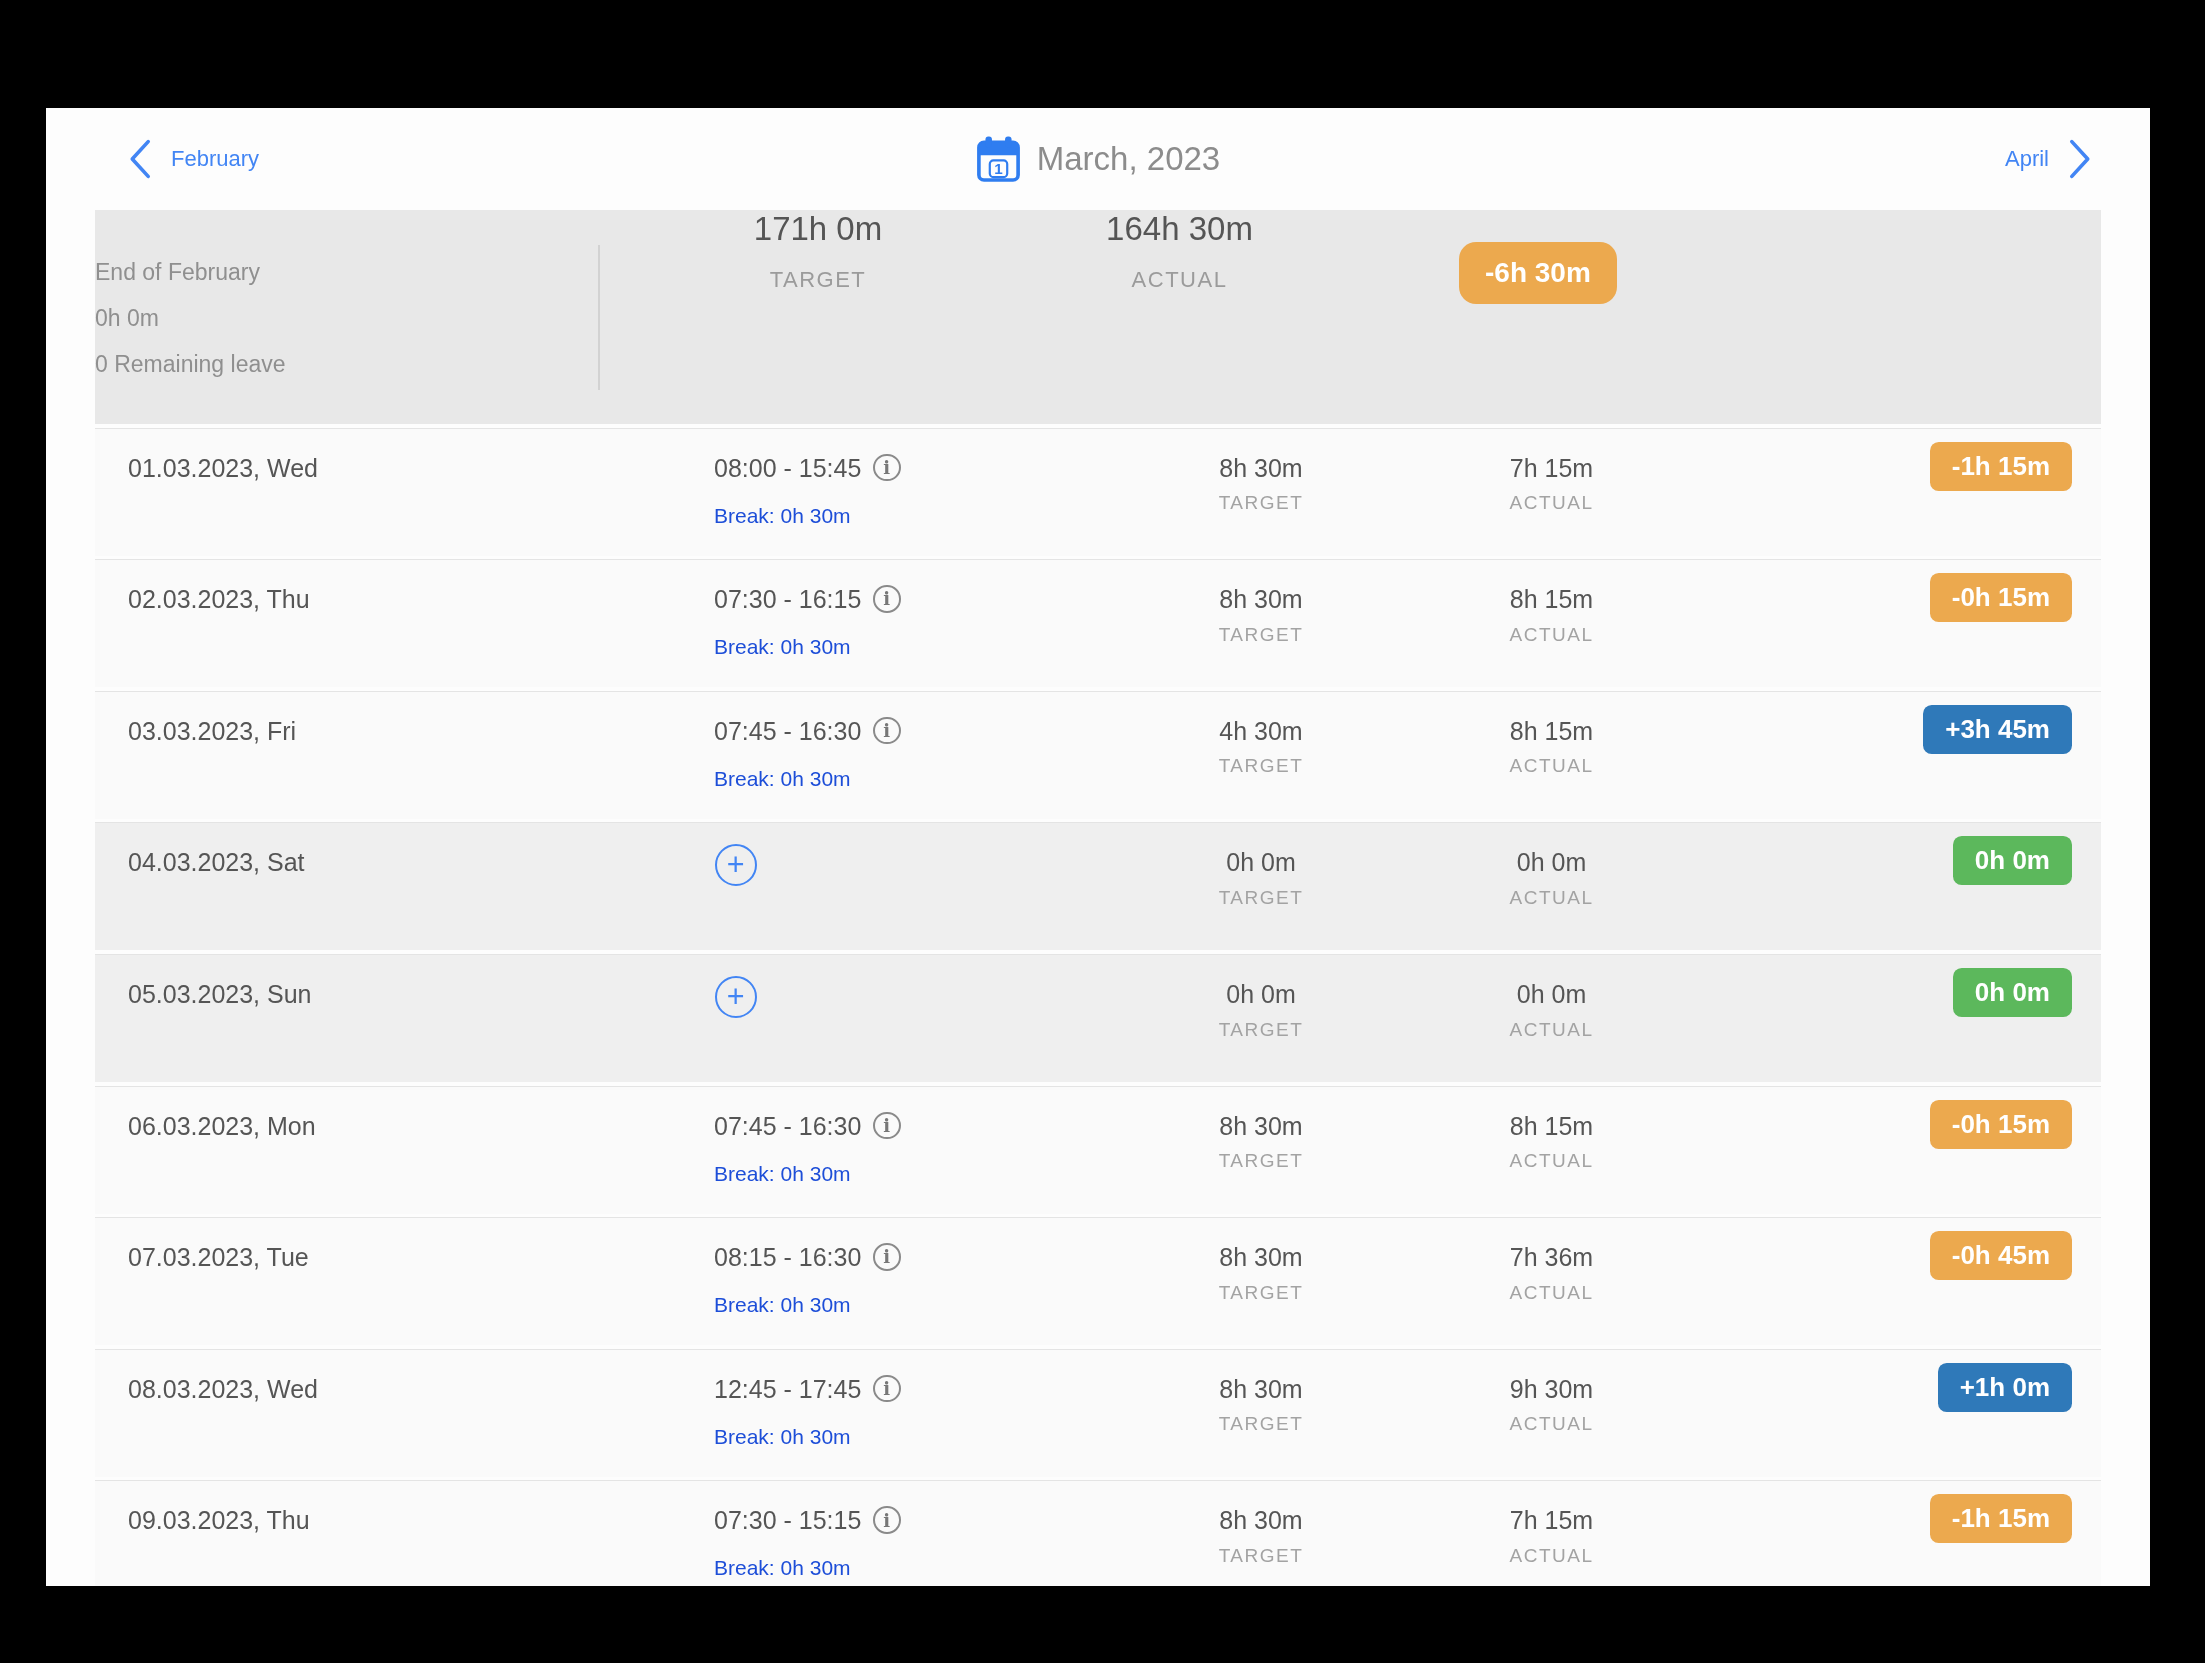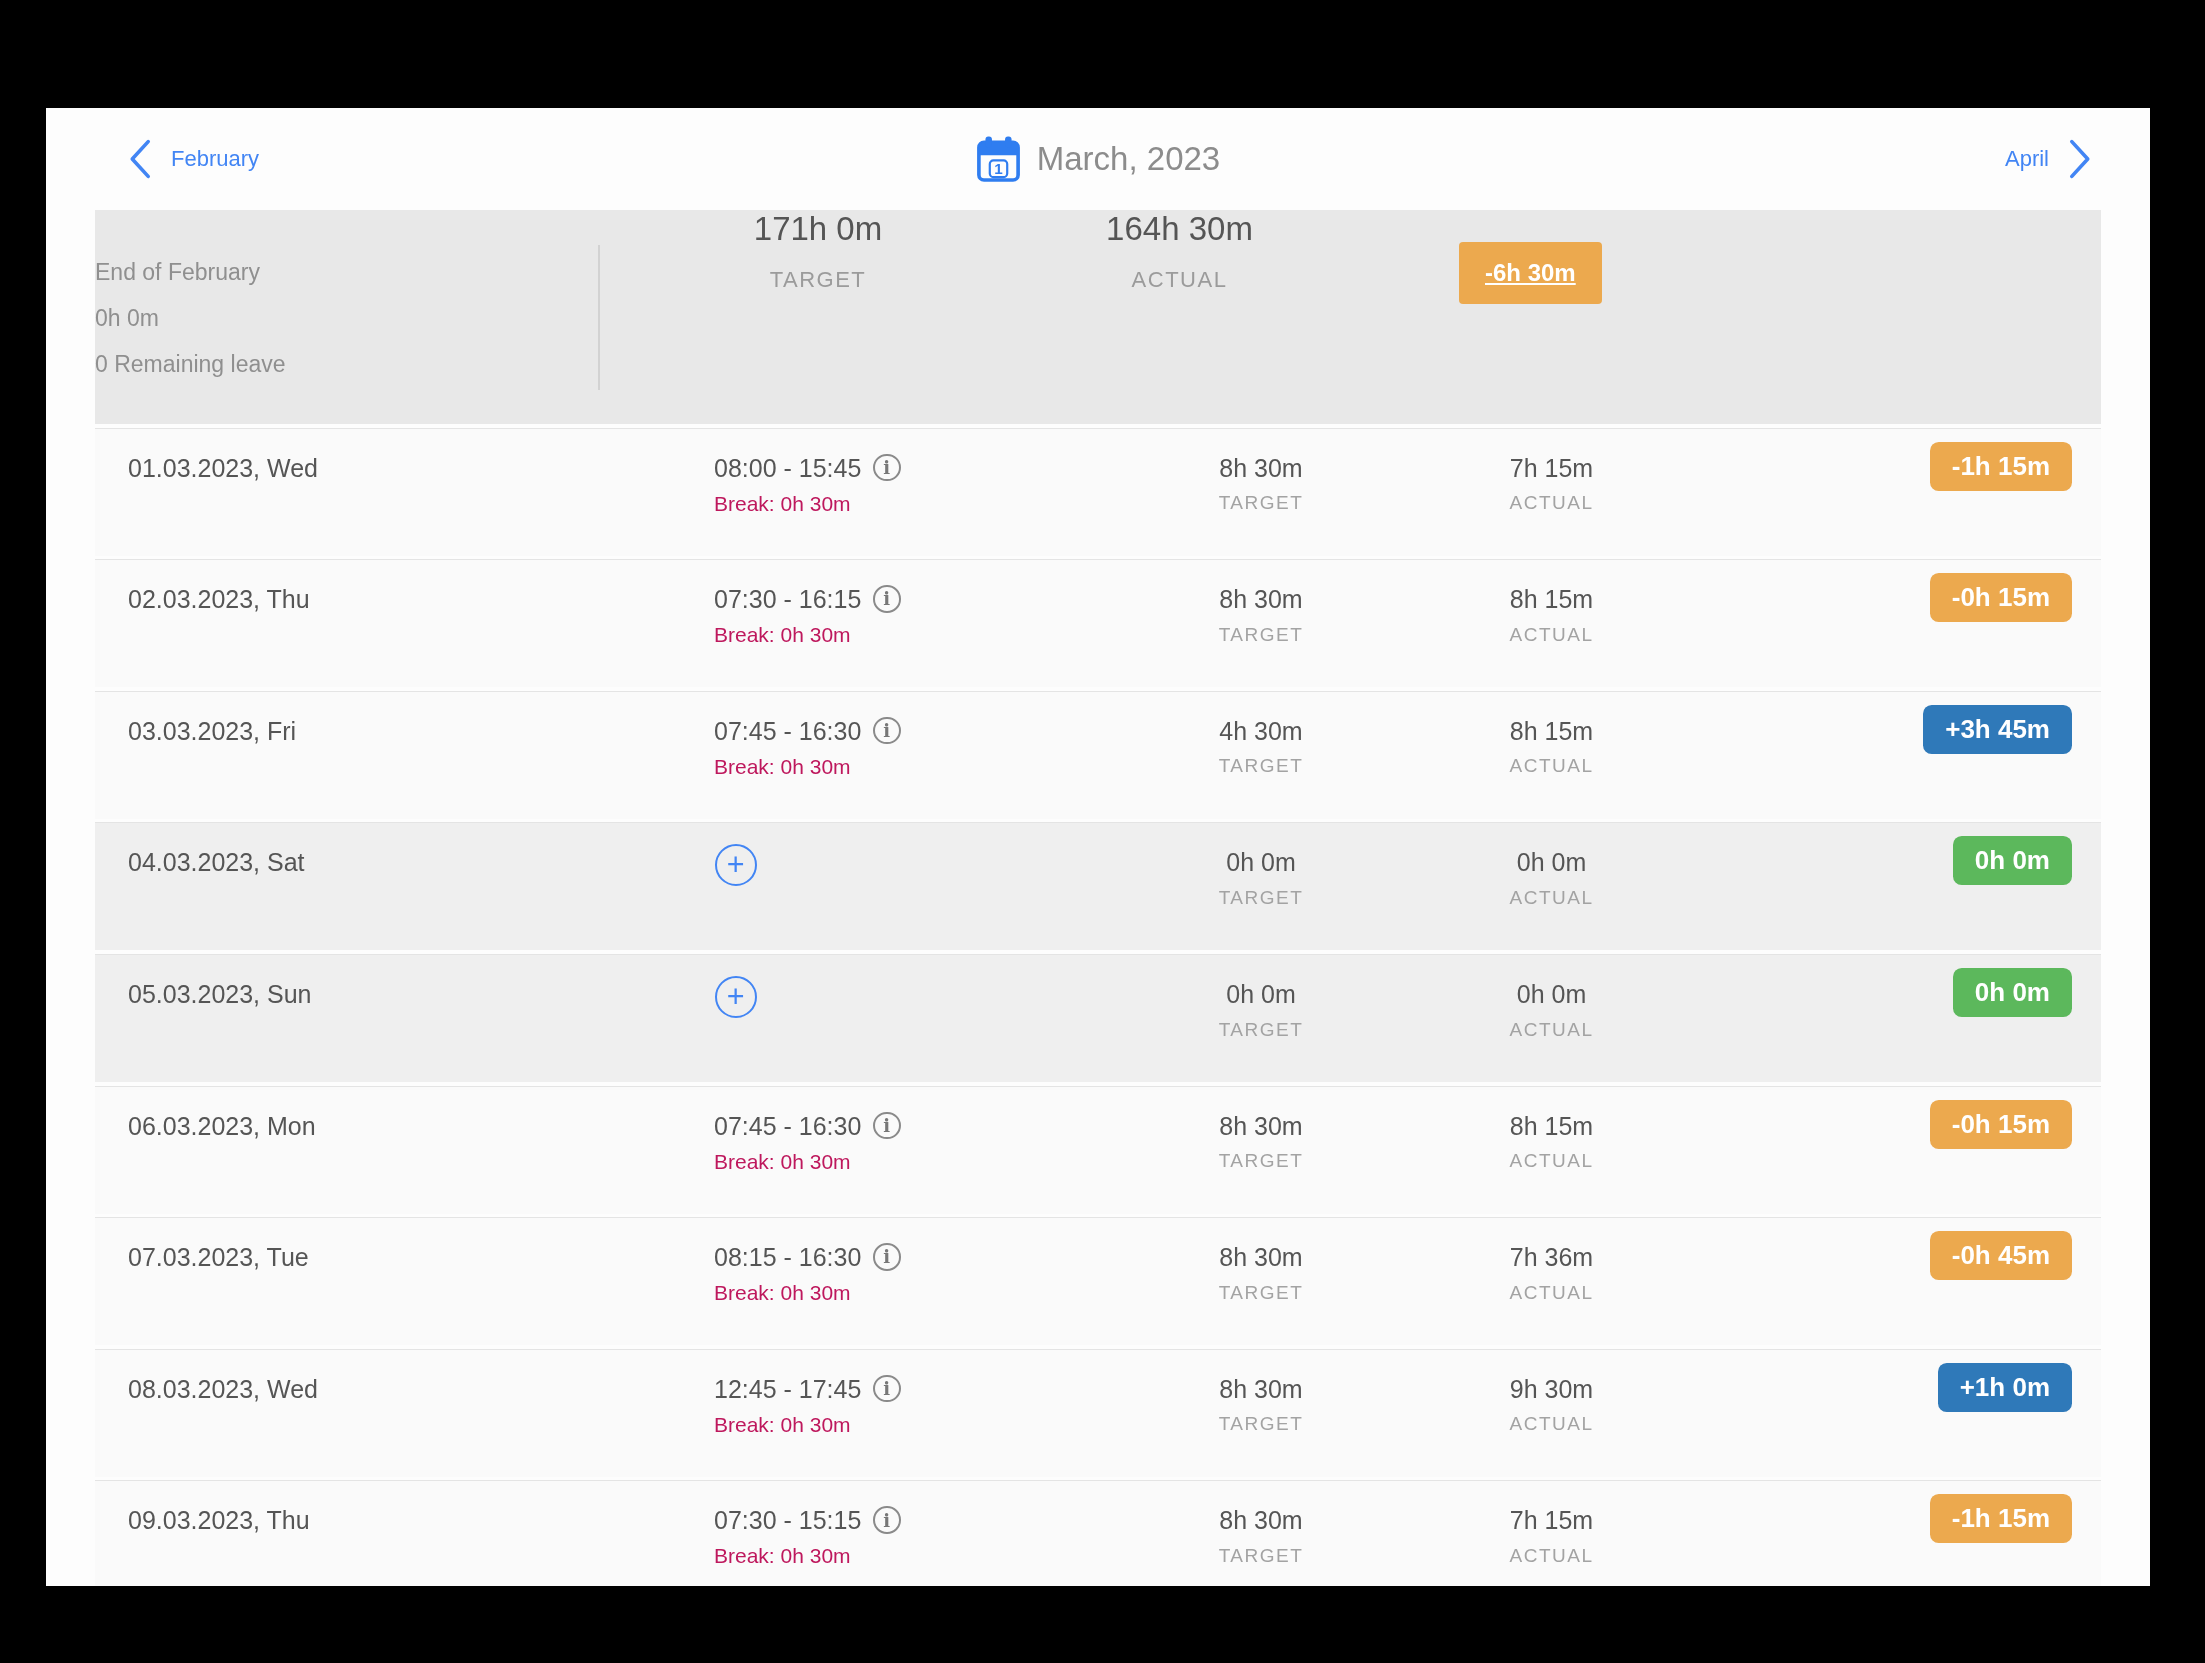--- a/index.html
+++ b/index.html
@@ -28,35 +28,35 @@
     margin:0 49px; height:214px; background:#E8E8E8; position:relative;
     display:grid; grid-template-columns:503px 440px 283px 1fr;
   }
   .sum-left { padding-top:39px; font-size:23px; color:#8F8F8F; line-height:46px; }
   .sum-divider { position:absolute; left:503px; top:35px; width:1.5px; height:145px; background:#D2D2D2; }
   .sum-col { text-align:center; }
   .sum-value { font-size:33px; color:#555; line-height:38px; }
   .sum-label { margin-top:19px; font-size:22px; color:#9B9B9B; letter-spacing:1.5px; line-height:25px; }
   .badge { display:inline-block; color:#fff; font-weight:bold; border-radius:8.7px; white-space:nowrap;margin-left:28px; }
   .badge.big { margin-left:138px; margin-top:32px; height:62px; line-height:62px;
-    padding:0 26px; font-size:24px; border-radius:4px;text-decoration:underline; }
+    padding:0 26px; font-size:28px; border-radius:17px; }
   .diff-under { background:#ECA94E; }
   .diff-over  { background:#2F79B9; }
   .diff-zero  { background:#5CB85C; }
   
   .rows { margin:0 49px; }
   .day-row {
     margin-top:3.6px; border-top:1.5px solid #E4E4E4; height:128px; background:#FAFAFA;
     display:grid; grid-template-columns:595px 417px 308px 273px 1fr;
   }
   .day-row.weekend { background:#EFEFEF; }
   .cell.date { padding:25px 0 0 33px; font-size:25px; color:#555; line-height:29px; }
   .cell.time { padding-top:25px; padding-left:24px; font-size:25px; color:#555; }
   .time-line { display:flex; gap:11.6px; line-height:29px; }
-  .break-text { margin-top:8px; font-size:21px; color:#be185d; line-height:25px; }
+  .break-text { margin-top:20px; font-size:21px; color:#1d4ed8; line-height:25px; }
   .info-icon {
     width:27.6px; height:27.6px; border:2.2px solid #8A8A8A; border-radius:50%;
     display:inline-flex; align-items:center; justify-content:center;
     font-family:"DejaVu Serif",serif; font-size:18px; font-weight:bold; color:#777;
     flex:none; cursor:pointer;
   }
   .plus-icon {
     display:none; width:42px; height:42px; border:2.2px solid #4285F4; border-radius:50%;
     align-items:center; justify-content:center; font-size:30.5px; color:#4285F4;
     margin-top:-4.4px; margin-left:0.7px; cursor:pointer;

